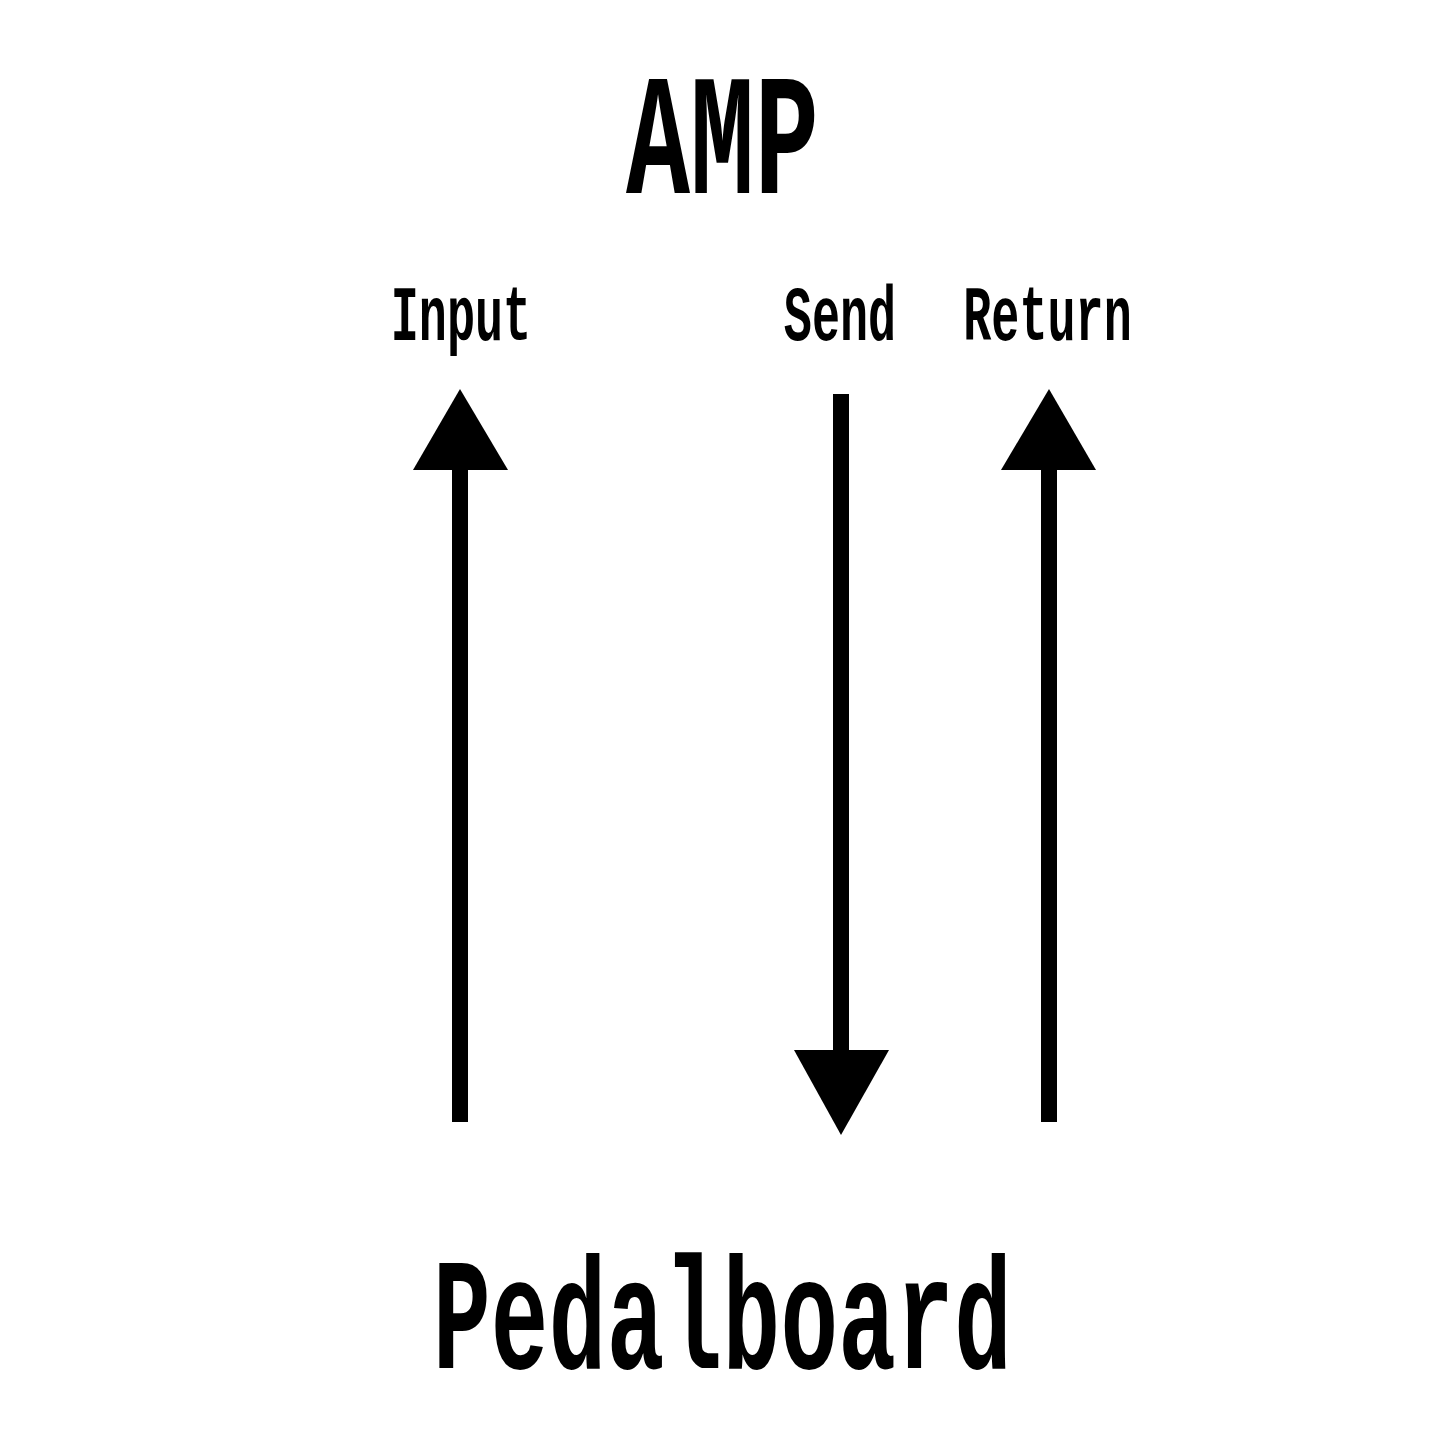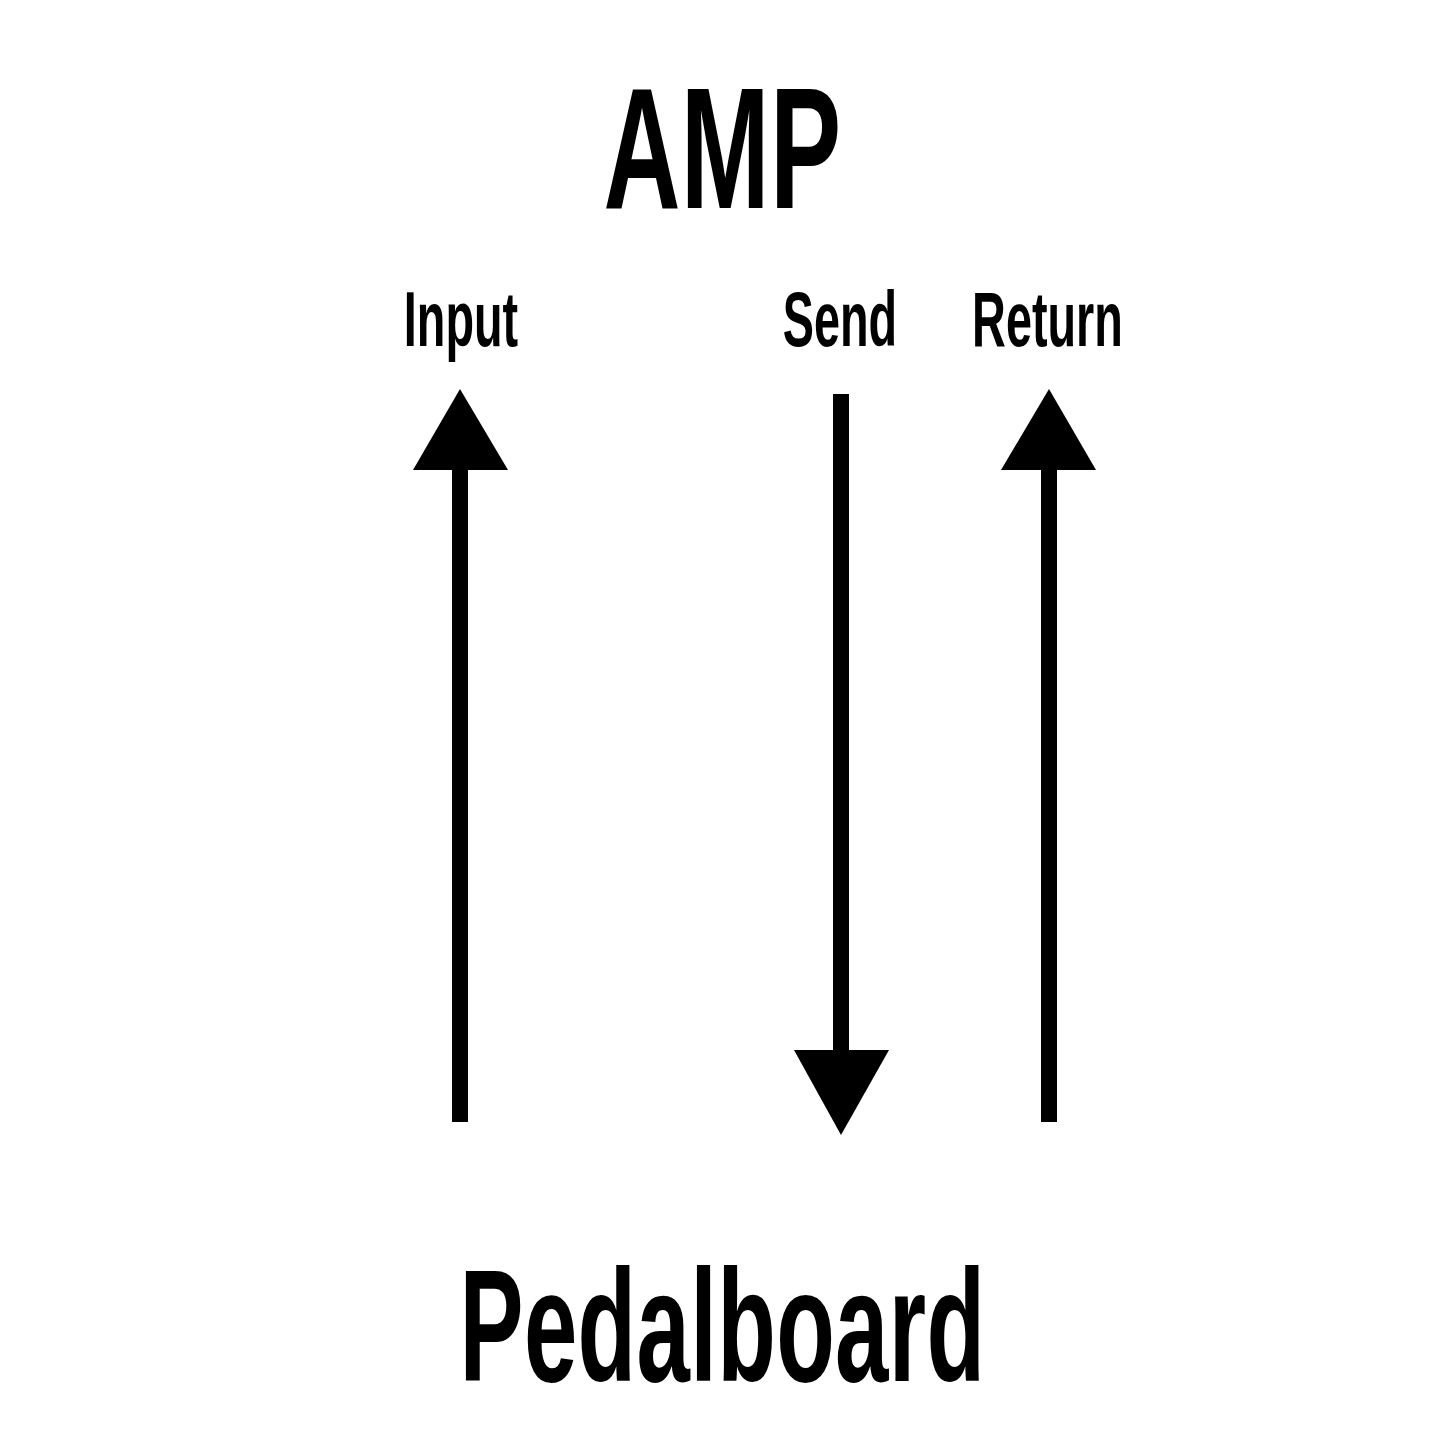--- a/index.html
+++ b/index.html
@@ -7,21 +7,21 @@
     margin: 0;
     padding: 0;
     background: #ffffff;
   }
   #canvas {
     position: relative;
     width: 1445px;
     height: 1445px;
     background: #ffffff;
     overflow: hidden;
-    font-family: Liberation Sans, sans-serif;
+    font-family: Liberation Mono, monospace;
     color: #000000;
   }
 
   
   .title-amp {
     position: absolute;
     left: 0;
     top: 62px;
     width: 1445px;
     text-align: center;

